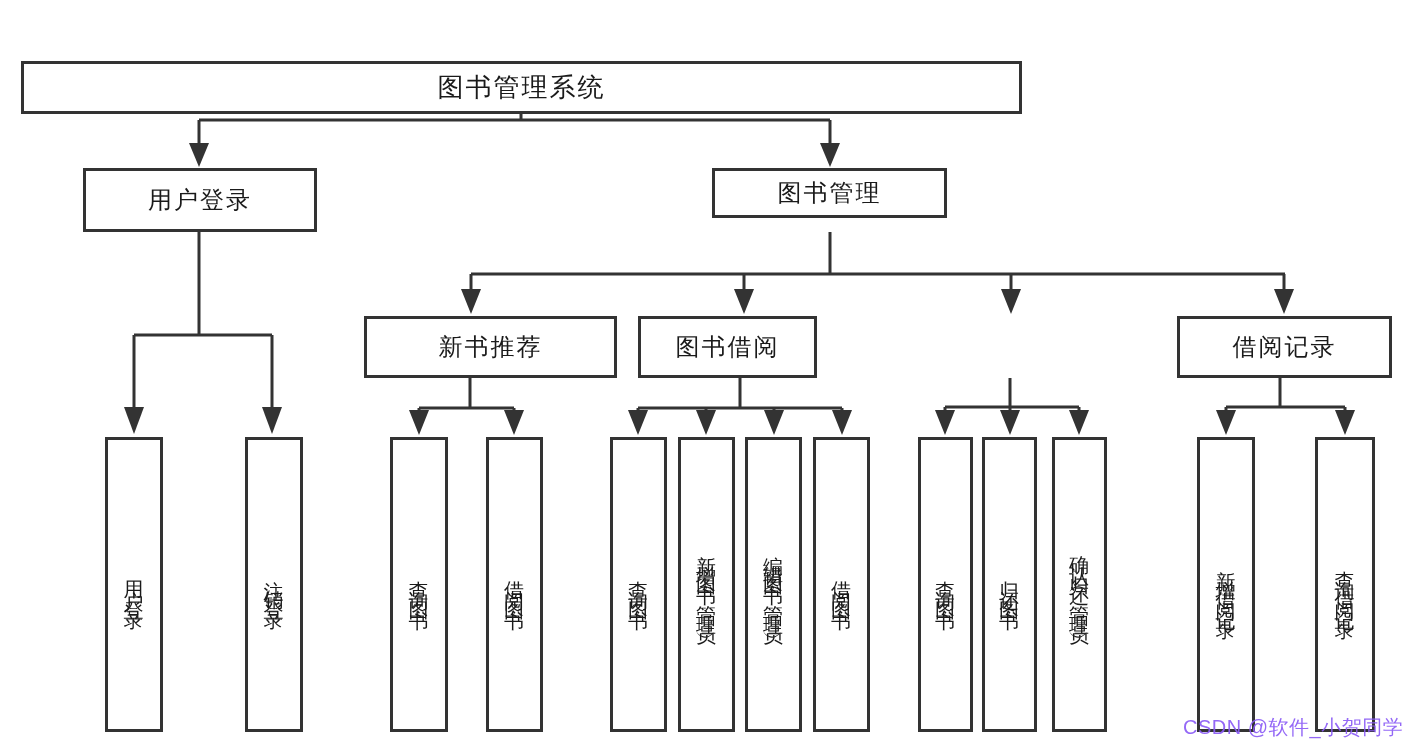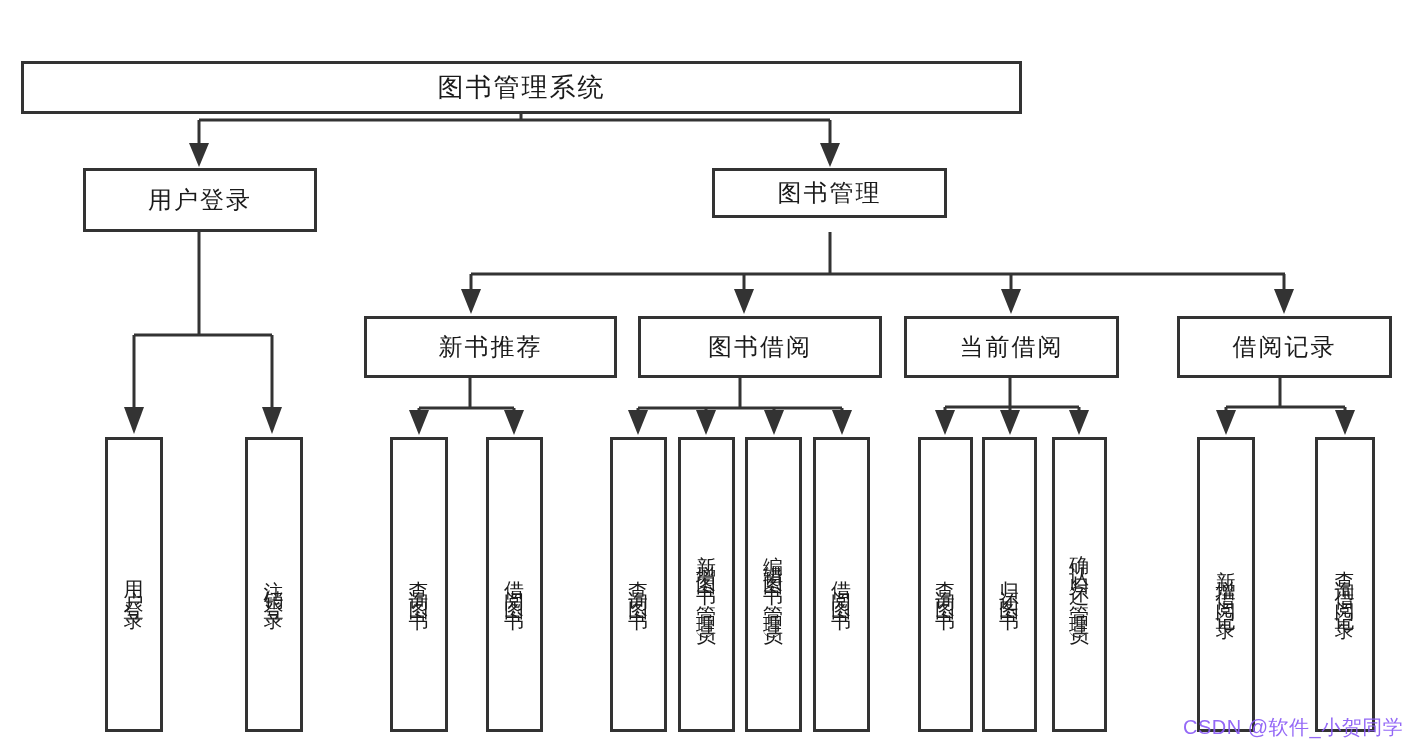--- a/index.html
+++ b/index.html
@@ -42,21 +42,21 @@
     font-size: 20px;
     letter-spacing: 10px;
     line-height: 1;
     white-space: nowrap;
   }
   
   .b-root { left: 21px;  top: 14px;  width: 1001px; height: 53px; margin-top: 47px; }
   .b-l2a  { left: 83px;  top: 168px; width: 234px;  height: 64px; }
   .b-l2b  { left: 712px; top: 168px; width: 235px;  height: 50px; }
   .b-l3a  { left: 364px; top: 316px; width: 253px;  height: 62px; }
-  .b-l3b  { left: 638px; top: 316px; width: 244px;  height: 62px; }
+  .b-l3b  { left: 638px; top: 316px; width: 179px;  height: 62px; }
   .b-l3c  { left: 904px; top: 316px; width: 215px;  height: 62px; }
   .b-l3d  { left: 1177px;top: 316px; width: 215px;  height: 62px; text-align: right; }
   .leaf   { top: 437px; height: 295px; }
   .b-a1 { left: 105px;  width: 58px; }
   .b-a2 { left: 245px;  width: 58px; }
   .b-b1 { left: 390px;  width: 58px; }
   .b-b2 { left: 486px;  width: 57px; }
   .b-c1 { left: 610px;  width: 57px; }
   .b-c2 { left: 678px;  width: 57px; }
   .b-c3 { left: 745px;  width: 57px; }
@@ -162,23 +162,20 @@
   <div class="box b-l2b">
     <span class="hlabel">图书管理</span>
   </div>
 
   <div class="box b-l3a">
     <span class="hlabel">新书推荐</span>
   </div>
   <div class="box b-l3b">
     <span class="hlabel">图书借阅</span>
   </div>
-  <div class="box b-l3c">
-    <span class="hlabel">当前借阅</span>
-  </div>
   <div class="box b-l3d">
     <span class="hlabel">借阅记录</span>
   </div>
 
   <div class="box vbox leaf b-a1">
     <span class="vlabel">用户登录</span>
   </div>
   <div class="box vbox leaf b-a2">
     <span class="vlabel">注销登录</span>
   </div>

